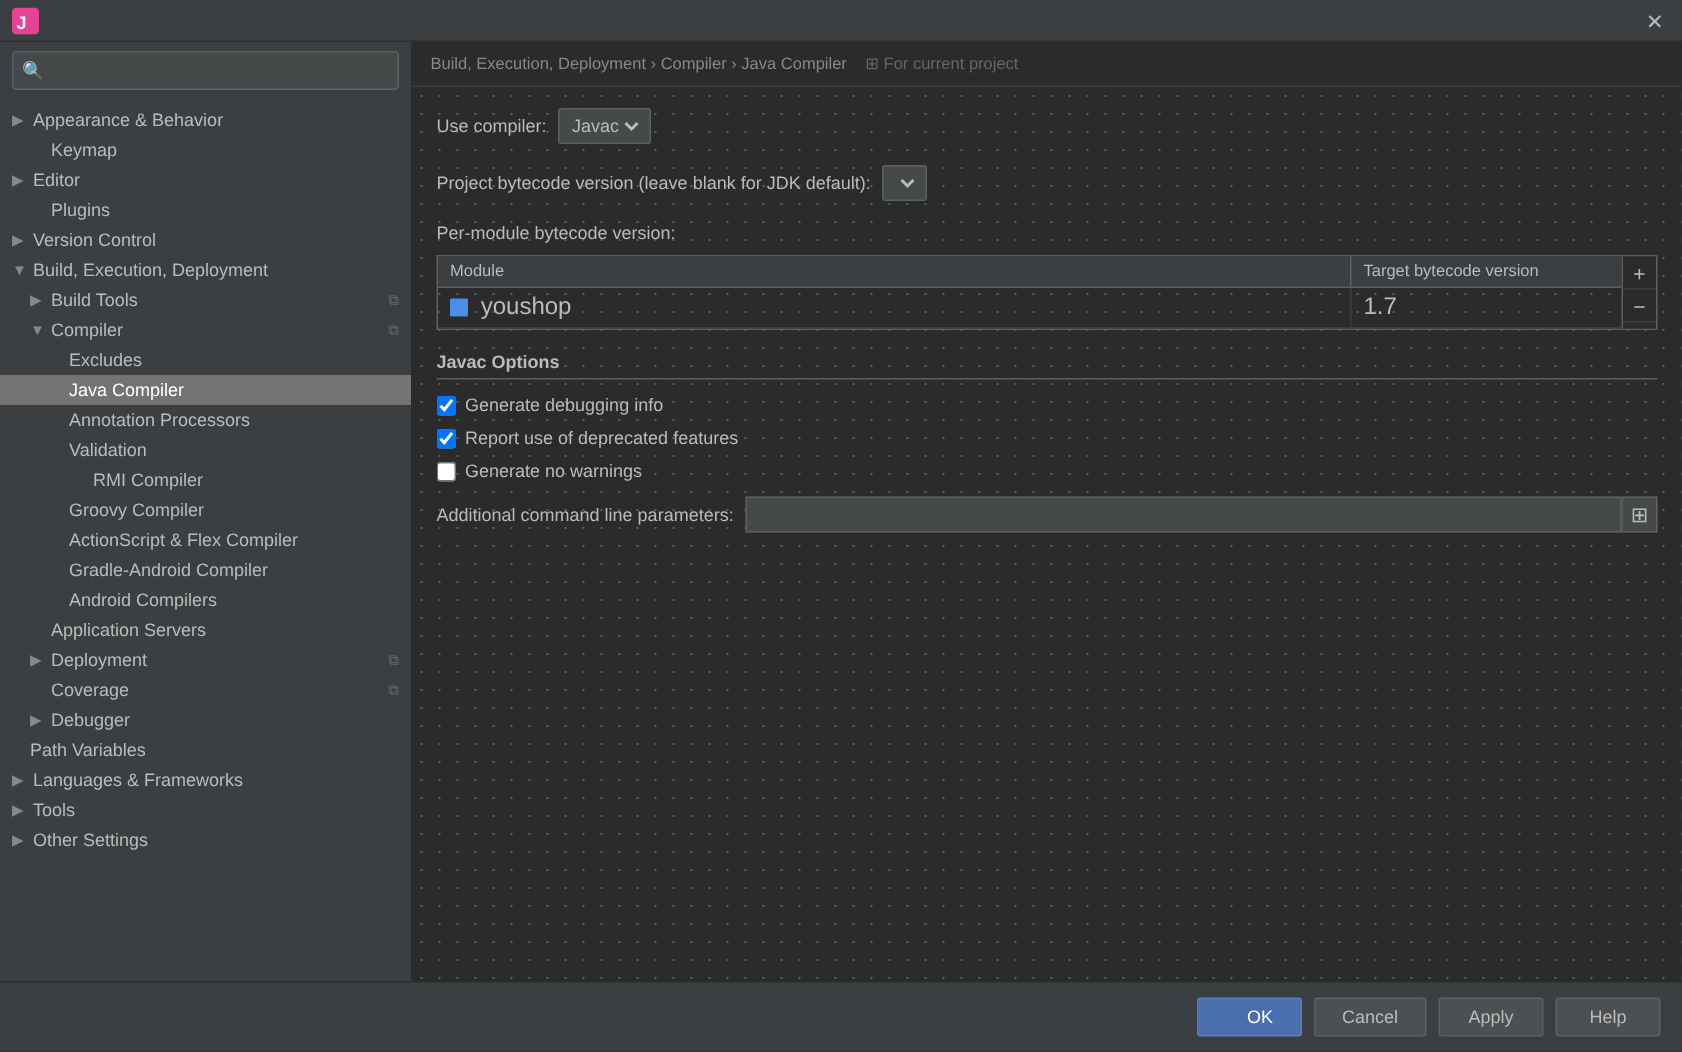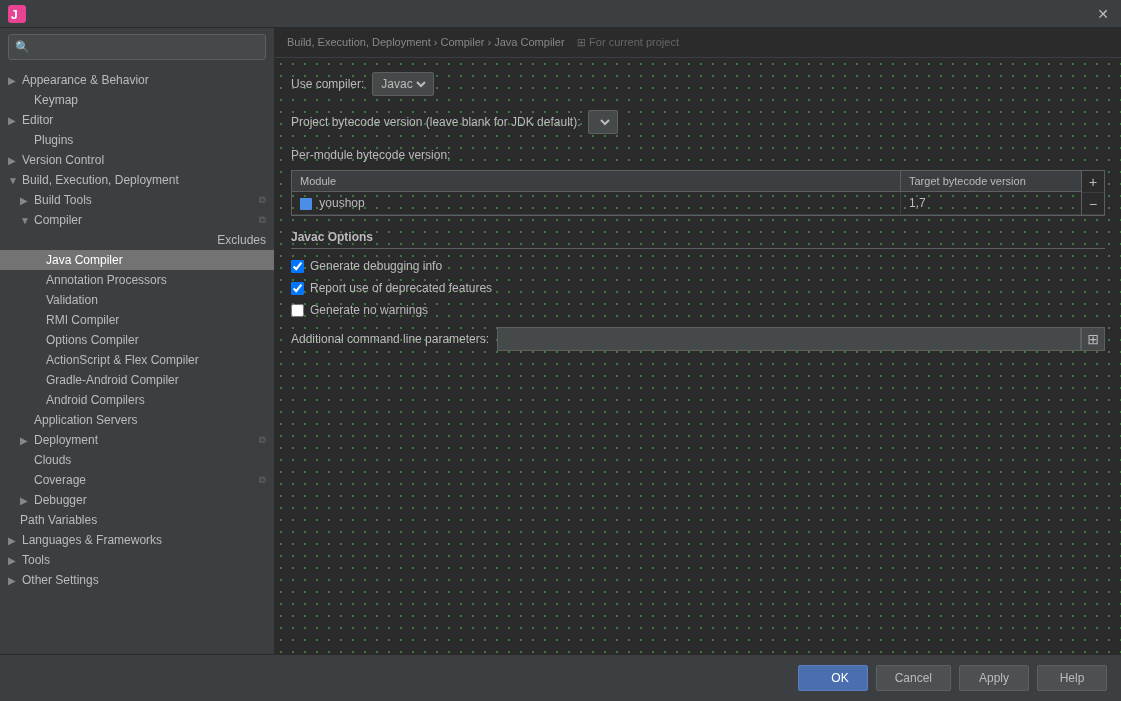--- a/index.html
+++ b/index.html
@@ -180,21 +180,21 @@
       align-items: center;
       justify-content: space-between;
     }
     .table-row-data {
       display: flex;
       border-bottom: 1px solid #3c3f41;
     }
     .td {
       padding: 4px 8px;
       color: #bbbbbb;
-      font-size: 12px;
+      font-size: 16px;
       flex: 1;
       border-right: 1px solid #3c3f41;
     }
     .td:last-child { border-right: none; }
     .td-target { flex: 0 0 180px; }
     .module-icon {
       display: inline-block;
       width: 12px; height: 12px;
       background: #4b8ee8;
       border-radius: 1px;
@@ -352,43 +352,43 @@
         <div class="tree-item" style="padding-left: 20px;">
           <span class="arrow">▶</span>
           <span>Build Tools</span>
           <span class="copy-icon">⧉</span>
         </div>
         <div class="tree-item" style="padding-left: 20px;">
           <span class="arrow">▼</span>
           <span>Compiler</span>
           <span class="copy-icon">⧉</span>
         </div>
-        <div class="tree-item" style="padding-left: 32px; justify-content: flex-end;">
+        <div class="tree-item" style="padding-left: 32px;">
           <span class="arrow"></span>
           <span>Excludes</span>
         </div>
         <div class="tree-item selected" style="padding-left: 32px;">
           <span class="arrow"></span>
           <span>Java Compiler</span>
         </div>
         <div class="tree-item" style="padding-left: 32px;">
           <span class="arrow"></span>
           <span>Annotation Processors</span>
         </div>
         <div class="tree-item" style="padding-left: 32px;">
           <span class="arrow"></span>
           <span>Validation</span>
         </div>
-        <div class="tree-item" style="padding-left: 32px;">
+        <div class="tree-item" style="padding-left: 32px; margin-left: 16px;">
           <span class="arrow"></span>
           <span>RMI Compiler</span>
         </div>
         <div class="tree-item" style="padding-left: 32px;">
           <span class="arrow"></span>
-          <span>Options Compiler</span>
+          <span>Groovy Compiler</span>
         </div>
         <div class="tree-item" style="padding-left: 32px;">
           <span class="arrow"></span>
           <span>ActionScript &amp; Flex Compiler</span>
         </div>
         <div class="tree-item" style="padding-left: 32px;">
           <span class="arrow"></span>
           <span>Gradle-Android Compiler</span>
         </div>
         <div class="tree-item" style="padding-left: 32px;">
@@ -396,24 +396,20 @@
           <span>Android Compilers</span>
         </div>
         <div class="tree-item" style="padding-left: 20px;">
           <span class="arrow"></span>
           <span>Application Servers</span>
         </div>
         <div class="tree-item" style="padding-left: 20px;">
           <span class="arrow">▶</span>
           <span>Deployment</span>
           <span class="copy-icon">⧉</span>
-        </div>
-        <div class="tree-item" style="padding-left: 20px;">
-          <span class="arrow"></span>
-          <span>Clouds</span>
         </div>
         <div class="tree-item" style="padding-left: 20px;">
           <span class="arrow"></span>
           <span>Coverage</span>
           <span class="copy-icon">⧉</span>
         </div>
         <div class="tree-item" style="padding-left: 20px;">
           <span class="arrow">▶</span>
           <span>Debugger</span>
         </div>

